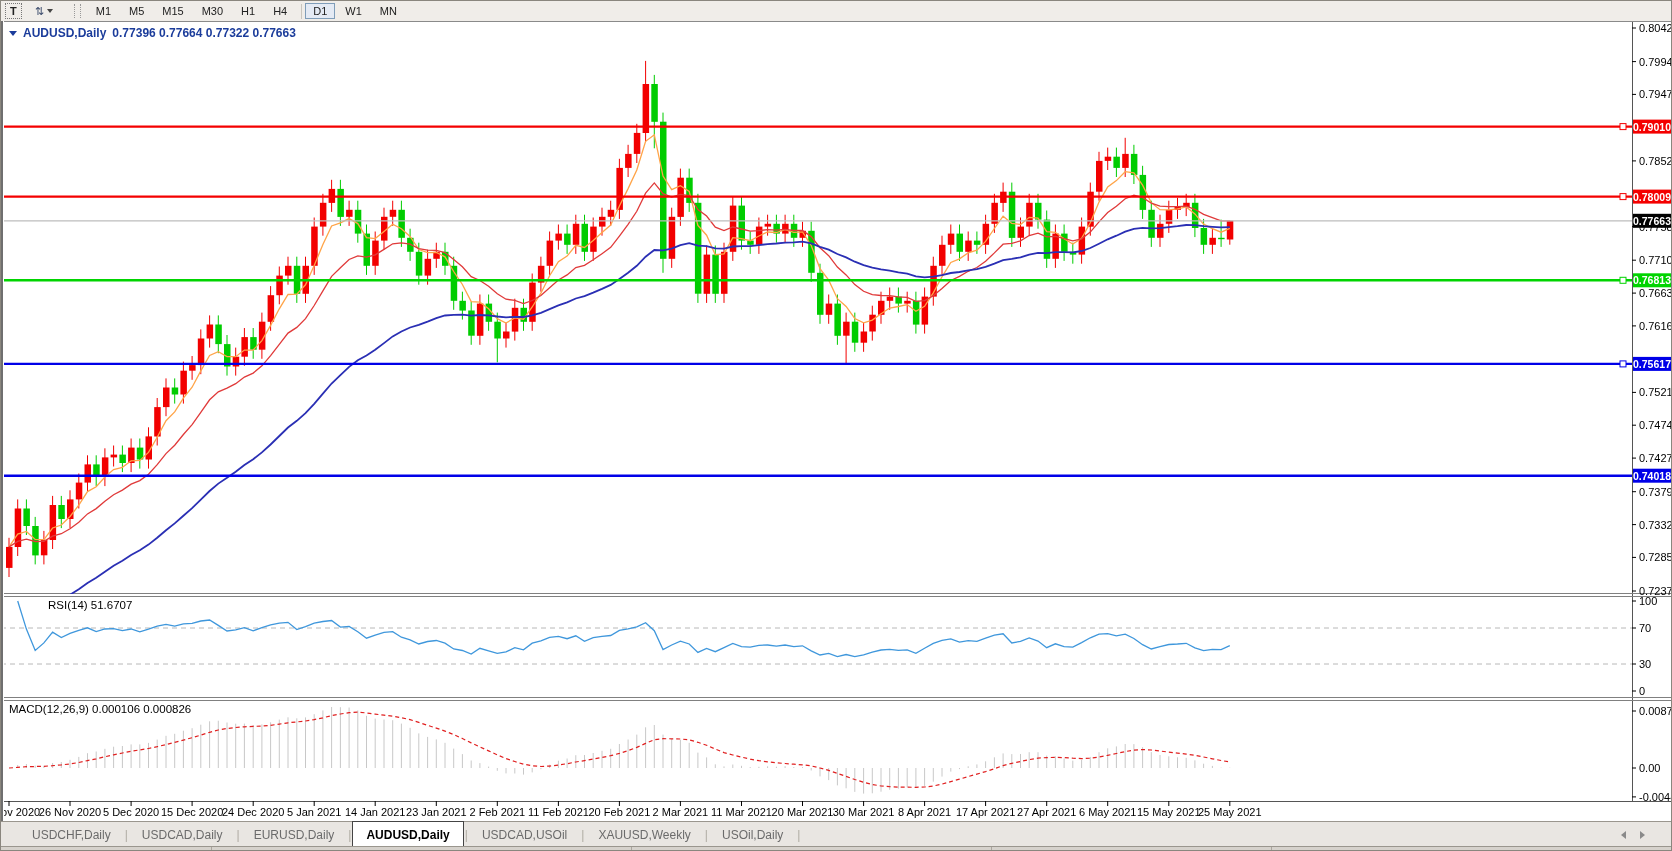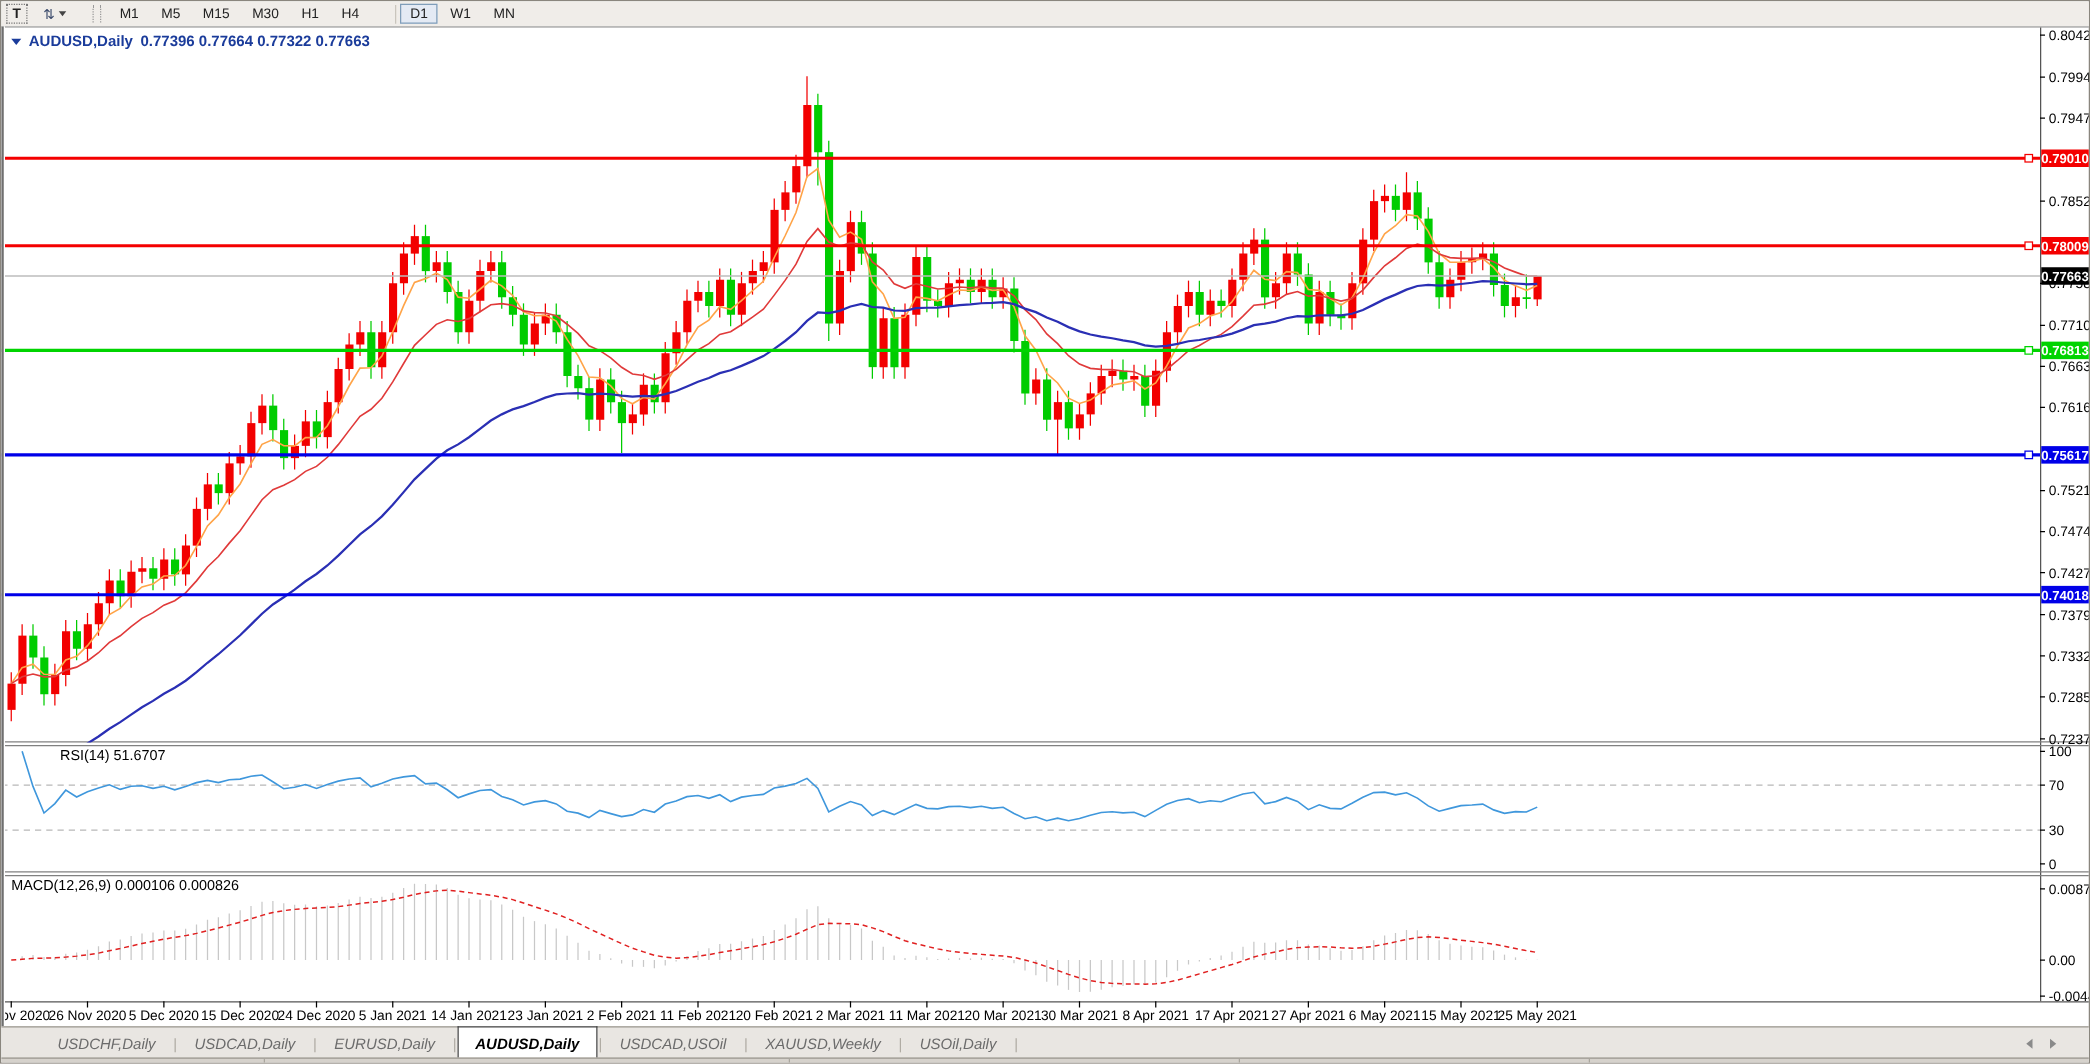--- a/index.html
+++ b/index.html
@@ -11,36 +11,36 @@
   .tbtn{display:flex;align-items:center;justify-content:center;height:16px;min-width:22px;
         background:transparent;border:1px solid transparent;font-size:11px;color:#222;
         font-family:inherit;padding:0 4px;cursor:default;}
   .ttool{margin-left:4px;border:1px dotted #777;font-weight:bold;min-width:16px;}
   .tools{min-width:30px;gap:3px;}
   .tools-glyph{font-size:11px;color:#3a4a6b;}
   .caret{width:0;height:0;border-left:3px solid transparent;border-right:3px solid transparent;border-top:4px solid #444;}
   .grip{width:5px;height:14px;border-left:1px dotted #999;border-right:1px dotted #999;margin:0 5px 0 8px;}
   .tf-group{display:flex;align-items:center;gap:2px;}
   .tfbtn{padding:1px 7px;border:1px solid transparent;}
-  .tfbtn.group-start{margin-left:23px;position:relative;}
+  .tfbtn.group-start{margin-left:8px;position:relative;}
   .tfbtn.group-start::before{content:"";position:absolute;left:-5px;top:0;height:15px;border-left:1px solid #c9c5bd;}
   .tfbtn.active{background:#e4eaf4;border:1px solid #7f9db9;}
   
   .chart-layer{position:absolute;left:0;top:0;width:1672px;height:820px;z-index:1;}
   
   .chart-title{position:absolute;left:8px;top:25px;z-index:2;font-size:12px;font-weight:bold;
                color:#1b3c9b;display:flex;align-items:center;gap:6px;}
   .tri{width:0;height:0;border-left:4px solid transparent;border-right:4px solid transparent;border-top:5px solid #1b3c9b;}
   .panel-label{position:absolute;left:8px;z-index:2;font-size:11.5px;color:#000;}
   .rsi-label{top:598px;padding-left:39px;}
   .macd-label{top:702px;}
   
   .tabbar{position:absolute;left:0;top:820px;width:1672px;height:25px;background:#e9e6e2;
           border-top:1px solid #9a968e;display:flex;align-items:center;z-index:5;font-size:12px;color:#6b6b6b;}
-  .tabs{display:flex;align-items:center;height:100%;padding-left:32px;font-style:italic;}
+  .tabs{display:flex;align-items:center;height:100%;padding-left:18px;}
   .tab{padding:4px 13px;white-space:nowrap;cursor:default;}
   .tab.active{background:#fff;color:#000;font-weight:bold;border:1px solid #444;border-bottom:1px solid #fff;
               height:18px;display:flex;align-items:center;}
   .tab-sep{color:#b0aca4;padding:0 1px;}
   .tab-scroll{position:absolute;right:28px;top:0;height:100%;display:flex;align-items:center;gap:14px;}
   .arr{width:0;height:0;cursor:default;}
   .arr-left{border-top:4px solid transparent;border-bottom:4px solid transparent;border-right:5px solid #8a8a8a;}
   .arr-right{border-top:4px solid transparent;border-bottom:4px solid transparent;border-left:5px solid #8a8a8a;}
   
   .statusbar{position:absolute;left:0;top:845px;width:1672px;height:6px;background:#d6d2cc;border-top:1px solid #9a968e;z-index:5;}

